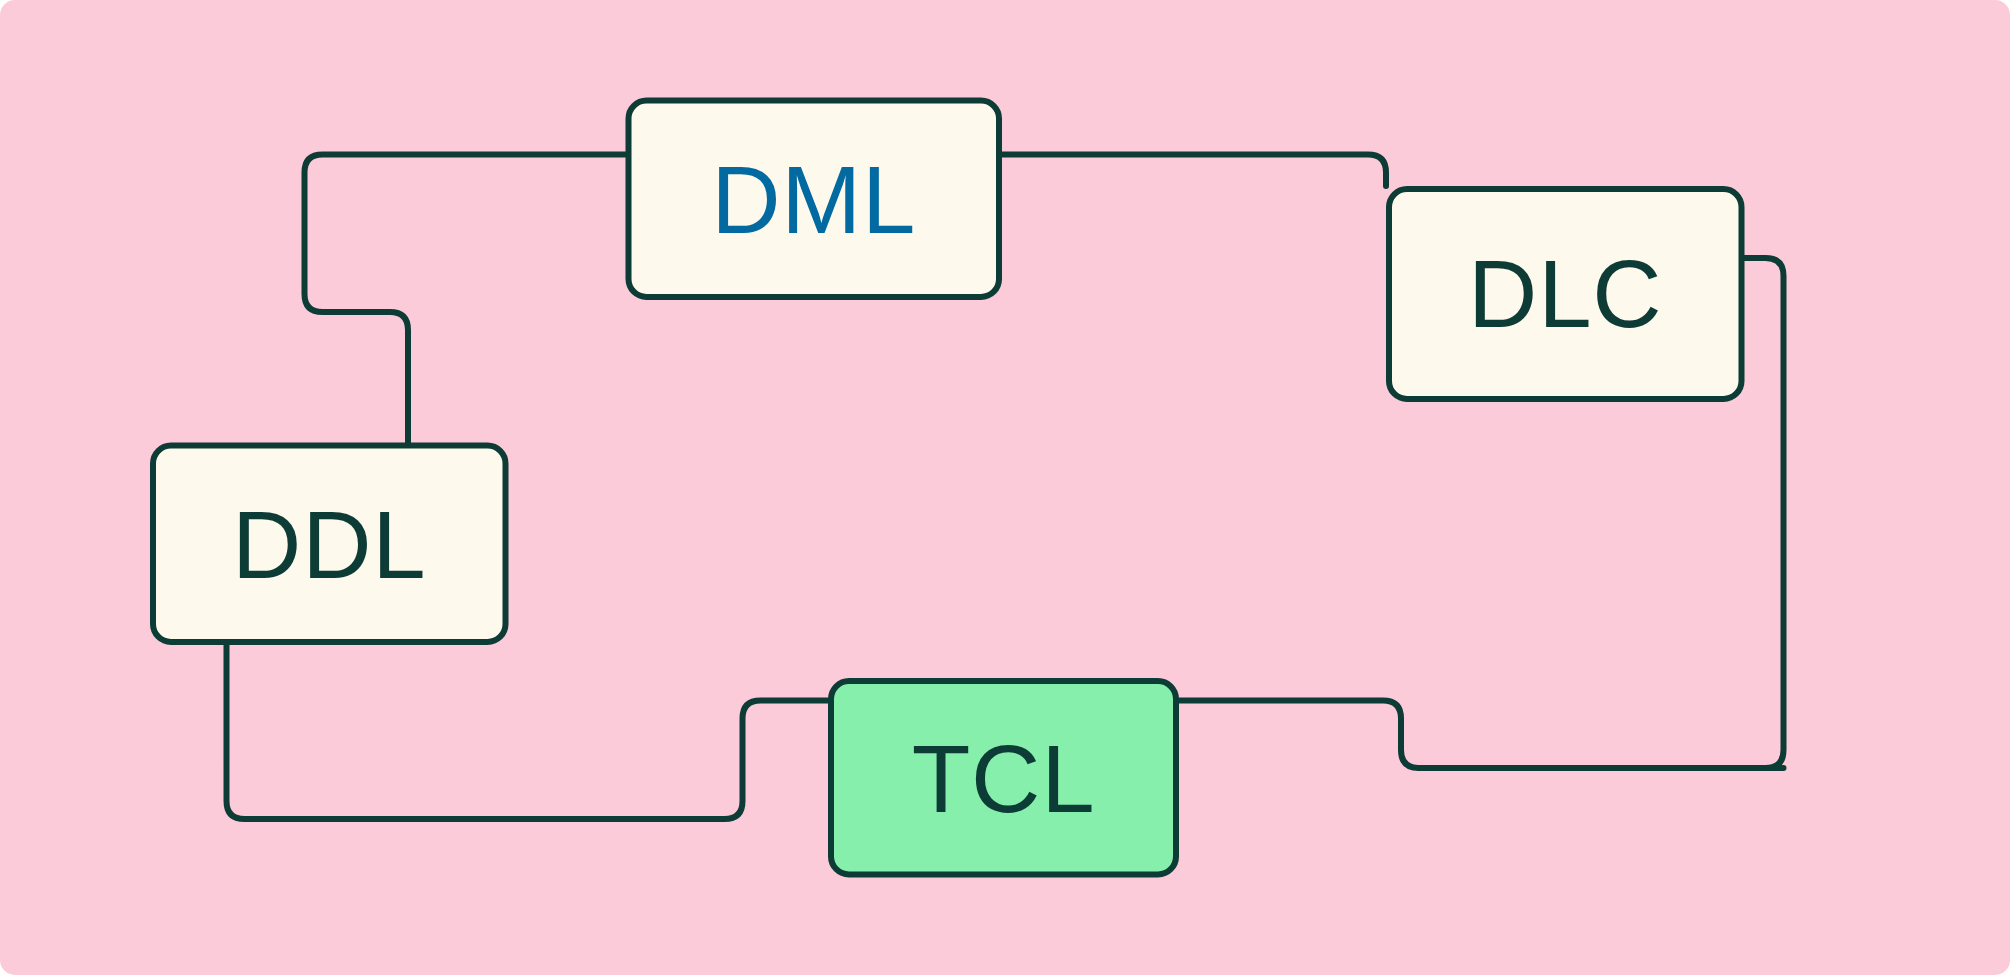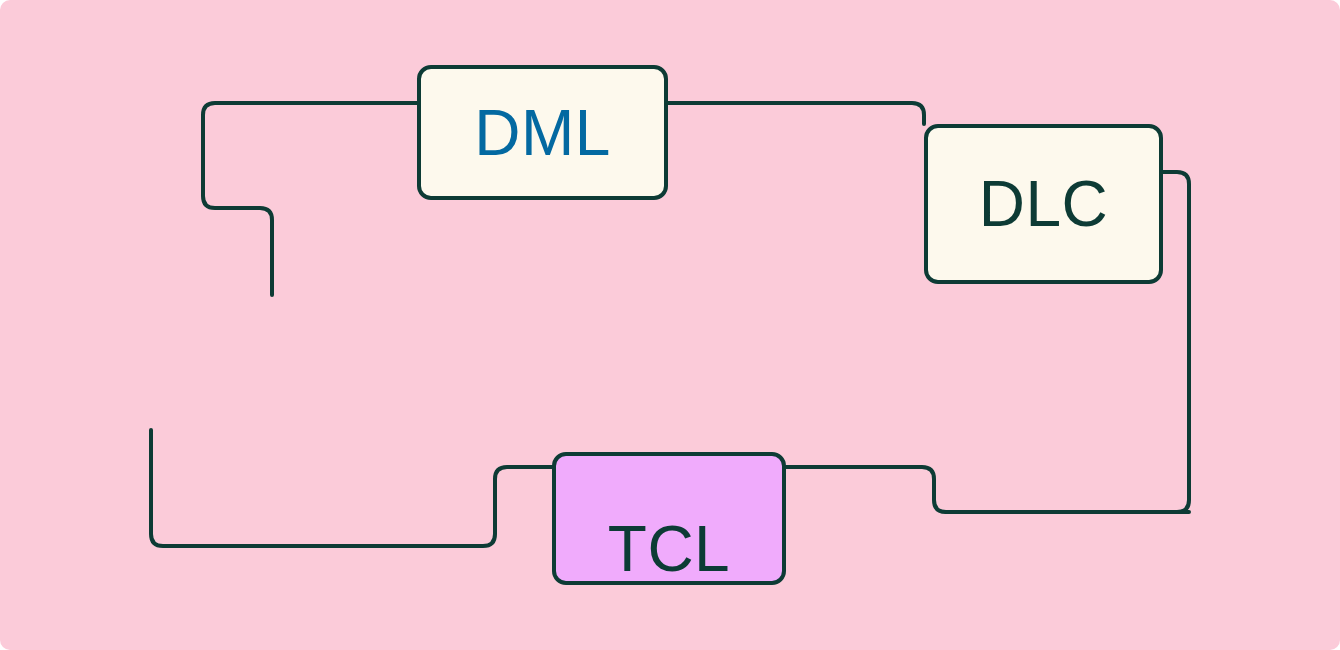--- a/index.html
+++ b/index.html
@@ -62,22 +62,25 @@
       <path d="M 1163 172 L 1177 172 Q 1189 172 1189 184 L 1189 500 Q 1189 512 1177 512 L 946 512"></path>
       <path d="M 786 467 L 922 467 Q 934 467 934 479 L 934 500 Q 934 512 946 512 L 1189 512"></path>
       <path d="M 151 430 L 151 534 Q 151 546 163 546 L 483 546 Q 495 546 495 534 L 495 479 Q 495 467 507 467 L 552 467"></path>
     </g>
   </svg>
 
   <div class="node" style="left: 417px; top: 65px; width: 251px; height: 135px; background: rgb(253, 249, 237); border-color: rgb(13, 59, 53);">
     <span class="node-label" style="color: #0369a1;">DML</span>
   </div>
 
-  <div class="node" style="left: 924px; top: 124px; width: 239px; height: 160px; background: rgb(253, 249, 237); border-color: rgb(13, 59, 53);">
+  <div class="node" style="left: 924px; top: 124px; width: 239px; height: 144px; background: rgb(253, 249, 237); border-color: rgb(13, 59, 53);">
     <span class="node-label" style="color: rgb(13, 59, 53);">DLC</span>
   </div>
 
+  <div class="node" style="left: 100px; top: 295px; width: 239px; height: 135px; background: rgb(253, 249, 237); border-color: rgb(13, 59, 53);">
+    <span class="node-label" style="color: rgb(13, 59, 53);">DDL</span>
+  </div>
 
-  <div class="node" style="left: 552px; top: 452px; width: 234px; height: 133px; background: #f0abfc; border-color: rgb(13, 59, 53); align-items: flex-end;">
+  <div class="node" style="left: 552px; top: 452px; width: 234px; height: 133px; background: #86efac; border-color: rgb(13, 59, 53);">
     <span class="node-label" style="color: rgb(13, 59, 53);">TCL</span>
   </div>
 
 </div>
 
 </body></html>

